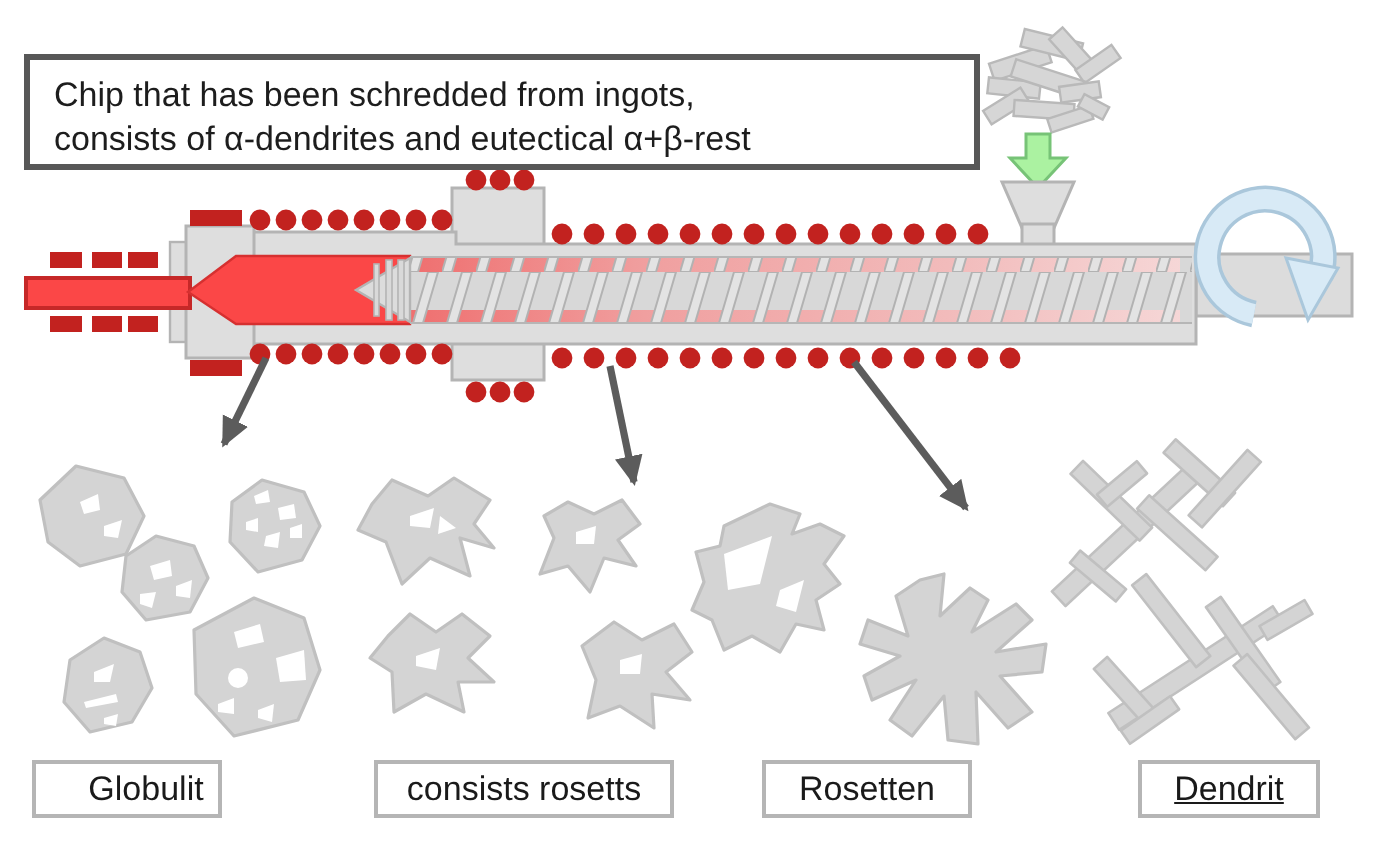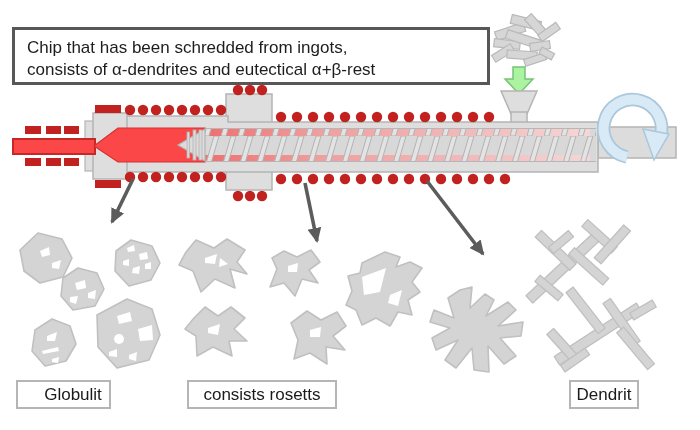--- a/index.html
+++ b/index.html
@@ -14,21 +14,21 @@
     font-size:17px;line-height:1.32;padding:7px 12px;white-space:pre-line;
   }
   .stage-label{
     position:absolute;top:380px;height:29px;box-sizing:border-box;
     border:2px solid #b5b5b5;background:#fff;color:#1a1a1a;
     font-size:17px;line-height:25px;text-align:center;
   }
   #lab0{left:16px;width:95px;padding-left:19px;}
   #lab1{left:187px;width:150px;}
   #lab2{left:381px;width:105px;}
-  #lab3{left:569px;width:70px;}
+  #lab3{left:569px;width:91px;text-decoration:underline;}
 </style>
 </head>
 <body>
 
 <div id="stage">
 
 <svg id="diagram" width="700" height="430" viewBox="0 0 700 430">
   <defs>
     <marker id="ah" markerUnits="userSpaceOnUse" markerWidth="18" markerHeight="16" refX="13" refY="7" orient="auto">
       <path d="M0,0 L15,7 L0,14 Z" fill="#5c5c5c"></path>
@@ -246,15 +246,16 @@
       <rect x="560" y="356" width="30" height="8" transform="rotate(-35 575 360)"></rect>
     </g>
   </g>
 </svg>
 
 <div class="caption-box">Chip that has been schredded from ingots,
 consists of α-dendrites and eutectical α+β-rest</div>
 
 <div id="lab0" class="stage-label">Globulit</div>
 <div id="lab1" class="stage-label">consists rosetts</div>
+<div id="lab2" class="stage-label">Rosetten</div>
 <div id="lab3" class="stage-label">Dendrit</div>
 
 </div>
 
 </body></html>

